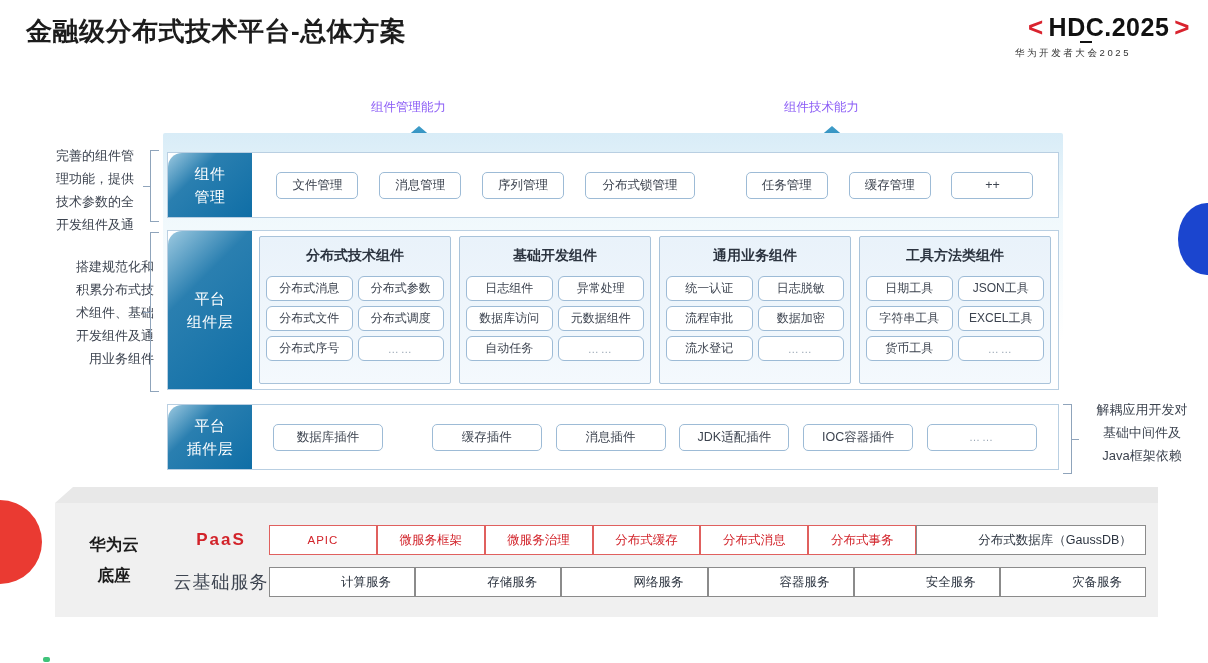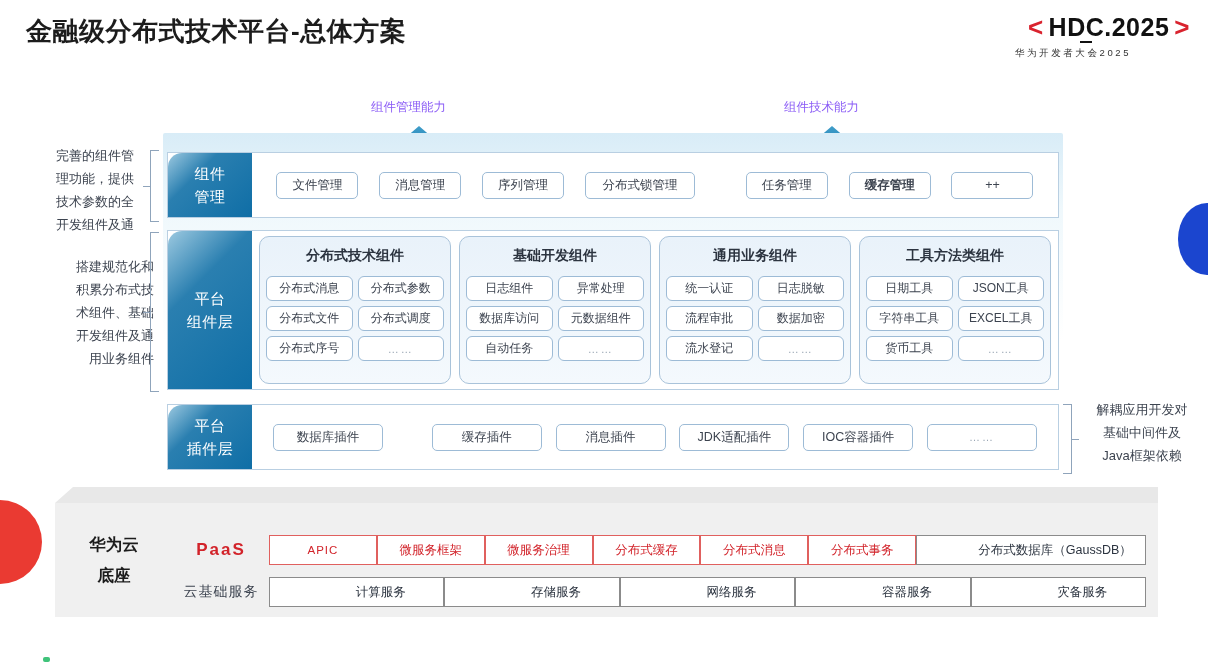--- a/index.html
+++ b/index.html
@@ -106,21 +106,21 @@
   
   .pill {
     border: 1px solid #9dbbd6; border-radius: 5px; background: #ffffff;
     color: #3d4450; font-size: 12.5px;
     display: flex; align-items: center; justify-content: center;
     height: 27px; white-space: nowrap;
   }
 
   
   .group {
-    border: 1px solid #a9c3da; border-radius: 10px;
+    border: 1px solid #a9c3da; border-radius: 2px;
     background: linear-gradient(180deg,#e9f2fa 0%, #f4f9fd 100%);
     padding: 5px 6px 6px 6px;
     display: flex; flex-direction: column; gap: 4px;
     flex: 1;
   }
   .group-title {
     text-align: center; font-size: 14px; font-weight: bold; color: #2c3440;
     padding: 5px 0 7px 0;
   }
   .group-grid {
@@ -140,34 +140,34 @@
   .base-panel {
     position: absolute; left: 55px; top: 503px;
     width: 1103px; height: 114px;
     background: #f0f0f0;
   }
   .base-left {
     position: absolute; left: 0; top: 0; width: 118px; height: 114px;
     display: flex; flex-direction: column; align-items: center; justify-content: center;
     font-size: 16.5px; font-weight: bold; color: #1c1c1c; line-height: 31px;
   }
-  .base-rows { position: absolute; left: 118px; top: 10px; right: 0; height: 114px; }
+  .base-rows { position: absolute; left: 118px; top: 0; right: 0; height: 114px; }
   .base-row {
     position: absolute; left: 0; right: 12px; height: 30px;
     display: flex; align-items: center;
   }
   .base-row.r1 { top: 22px; }
   .base-row.r2 { top: 64px; }
   .base-rowlabel {
     width: 96px; flex: none; text-align: center; white-space: nowrap;
   }
   .base-rowlabel.paas {
     color: #d2232a; font-size: 17px; font-weight: bold; letter-spacing: 2px;
   }
-  .base-rowlabel.cloud { color: #3d4450; font-size: 14px; letter-spacing: 1px; }
+  .base-rowlabel.cloud { color: #3d4450; font-size: 18px; letter-spacing: 1px; }
   .base-items { flex: 1; display: flex; }
   .base-item {
     flex: 1; height: 30px; background: #ffffff;
     display: flex; align-items: center; justify-content: center;
     font-size: 12.5px; white-space: nowrap;
   }
   .base-item.red { border: 1.4px solid #e0605e; color: #d2232a; }
   .base-item.gray { border: 1.4px solid #8b8b8b; color: #2c3440; padding-left: 48px; }
   .base-item.apic { font-size: 11.5px; letter-spacing: 1px; }
 </style>
@@ -243,21 +243,21 @@
     <div class="layer-label">
       <span>组件</span>
       <span>管理</span>
     </div>
     <div class="layer-body" id="mgmt-items">
         <div class="pill" style="width: 82px;">文件管理</div>
         <div class="pill" style="width: 82px;">消息管理</div>
         <div class="pill" style="width: 82px;">序列管理</div>
         <div class="pill" style="width: 110px;">分布式锁管理</div>
         <div class="pill" style="width: 82px; margin-left: 30px;">任务管理</div>
-        <div class="pill" style="width: 82px; font-weight: bold;">缓存管理</div>
+        <div class="pill" style="width: 82px;">缓存管理</div>
         <div class="pill" style="width: 82px;">++</div>
       </div>
   </div>
 
   <div class="layer" id="layer-comp" style="left:167px; top:230px; width:892px; height:160px;">
     <div class="layer-label">
       <span>平台</span>
       <span>组件层</span>
     </div>
     <div class="layer-body" id="comp-groups" style="gap:8px; padding:5px 7px; align-items:stretch;">
@@ -342,19 +342,20 @@
             <div class="base-item gray" style="flex: 1.7 1 0%;">分布式数据库（GaussDB）</div>
           </div>
       </div>
       <div class="base-row r2">
         <div class="base-rowlabel cloud">云基础服务</div>
         <div class="base-items" id="cloud-items">
             <div class="base-item gray">计算服务</div>
             <div class="base-item gray">存储服务</div>
             <div class="base-item gray">网络服务</div>
             <div class="base-item gray">容器服务</div>
+            <div class="base-item gray">安全服务</div>
             <div class="base-item gray">灾备服务</div>
           </div>
       </div>
     </div>
   </div>
 
 </div>
 
 </body></html>

